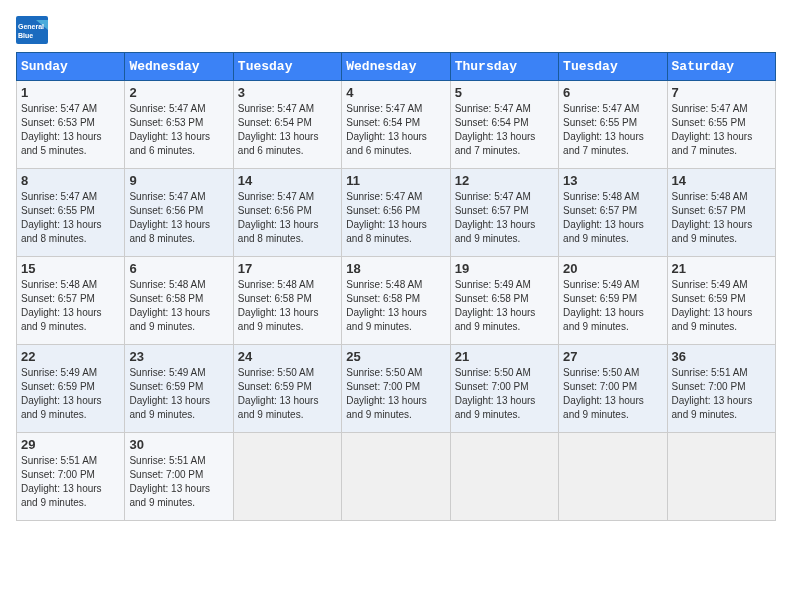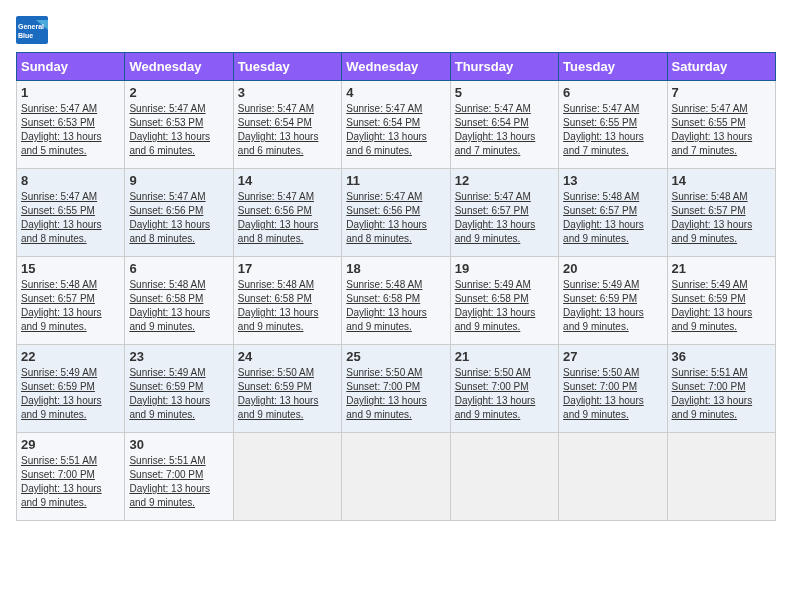--- a/index.html
+++ b/index.html
@@ -36,27 +36,28 @@
     .location {
       font-size: 14px;
       color: #555;
     }
     table {
       width: 100%;
       border-collapse: collapse;
       table-layout: fixed;
     }
     thead tr th {
-      background-color: #8b5cf6;
+      background-color: #3b82f6;
       color: #fff;
       font-size: 13px;
       font-weight: bold;
       padding: 6px 4px;
       text-align: left;
       border: 1px solid #1a5a9a;
+      font-family: Liberation Mono, monospace;
     }
     tbody tr td {
       border: 1px solid #ccc;
       vertical-align: top;
       padding: 4px 4px;
       font-size: 10px;
       color: #333;
       min-height: 80px;
       height: 88px;
     }
@@ -69,21 +70,20 @@
     .day-num {
       font-size: 13px;
       font-weight: bold;
       display: block;
       margin-bottom: 2px;
     }
     .day-info {
       font-size: 10px;
       line-height: 1.4;
       color: #333;
-      text-decoration: underline;
     }
     .empty-cell {
       background-color: #f0f0f0 !important;
     }
   </style>
 </head>
 <body>
 
 <div class="header">
   <div class="logo">

